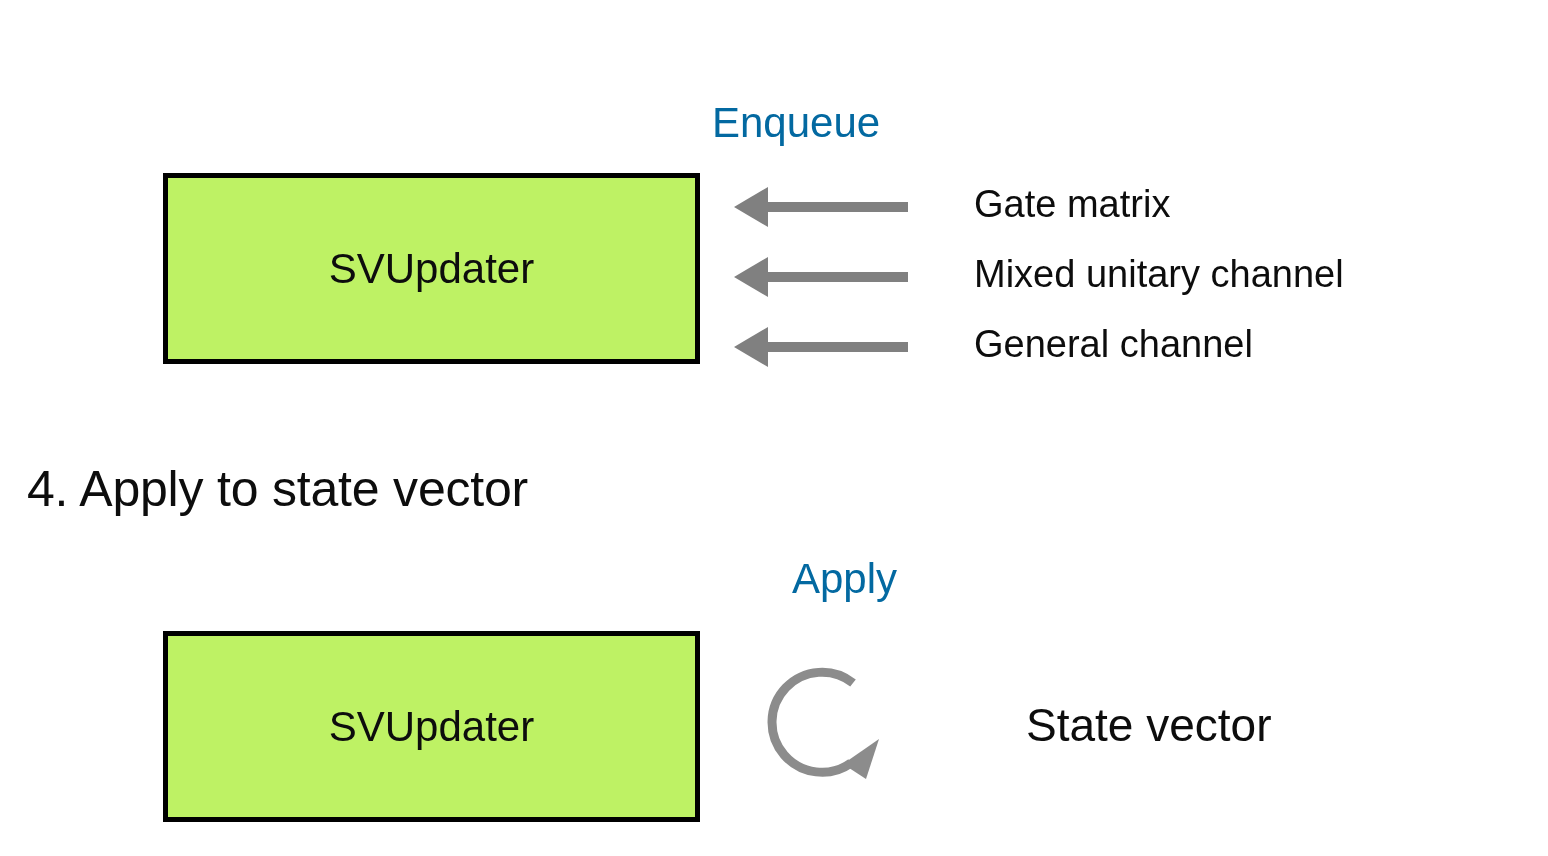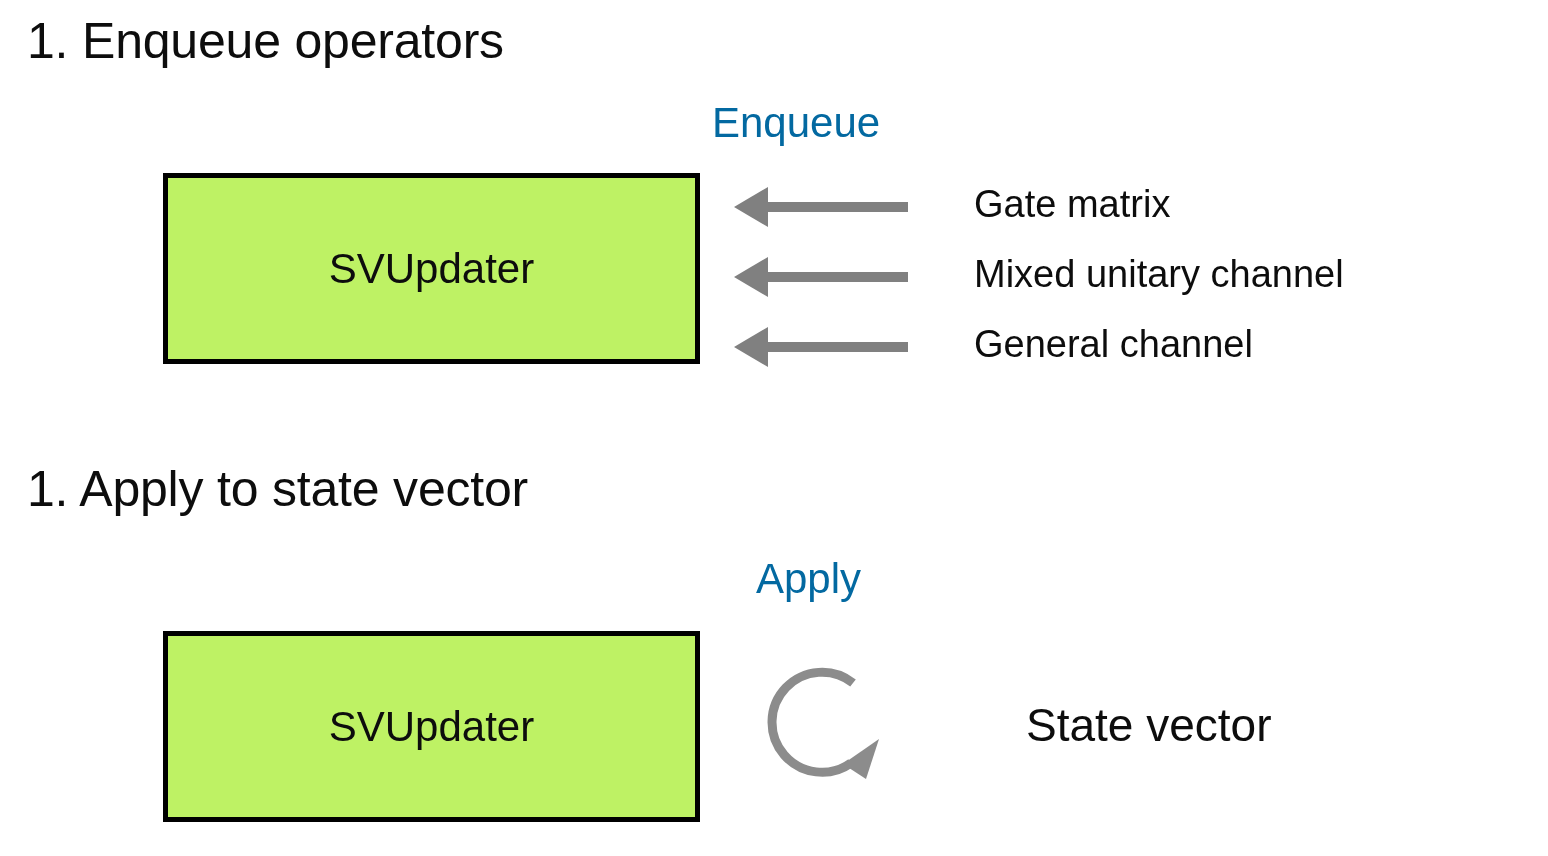--- a/index.html
+++ b/index.html
@@ -55,21 +55,21 @@
   
   .action-caption {
     position: absolute;
     font-family: "Liberation Sans", sans-serif;
     font-size: 42px;
     line-height: 1;
     color: #0369a1;
     white-space: nowrap;
   }
   #caption-enqueue { left: 712px; top: 102px; }
-  #caption-apply   { left: 756px; top: 558px; }
+  #caption-apply   { left: 792px; top: 558px; }
 
   
   .arrow-layer {
     position: absolute;
     left: 0;
     top: 0;
     width: 1548px;
     height: 856px;
     pointer-events: none;
   }
@@ -98,21 +98,20 @@
     line-height: 1;
     color: #0d0d0d;
     white-space: nowrap;
   }
 </style>
 </head>
 <body>
 
 <div id="stage">
 
-  <div id="heading-1" class="section-heading">1. Enqueue operators</div>
 
   <div id="caption-enqueue" class="action-caption">Enqueue</div>
 
   <div id="box-1" class="updater-box">
     <span class="updater-label">SVUpdater</span>
   </div>
 
   <svg class="arrow-layer" viewBox="0 0 1548 856">
     <g fill="#808080" stroke="none">
 
@@ -130,21 +129,21 @@
         <rect x="764" y="342" width="144" height="10"></rect>
         <polygon points="734,347 768,327 768,367"></polygon>
       </g>
     </g>
   </svg>
 
   <div id="operator-label-0" class="operator-label">Gate matrix</div>
   <div id="operator-label-1" class="operator-label">Mixed unitary channel</div>
   <div id="operator-label-2" class="operator-label">General channel</div>
 
-  <div id="heading-2" class="section-heading">1. Apply to state vector</div>
+  <div id="heading-2" class="section-heading">4. Apply to state vector</div>
 
   <div id="caption-apply" class="action-caption">Apply</div>
 
   <div id="box-2" class="updater-box">
     <span class="updater-label">SVUpdater</span>
   </div>
 
   <svg class="arrow-layer" viewBox="0 0 1548 856">
     <g>
 

